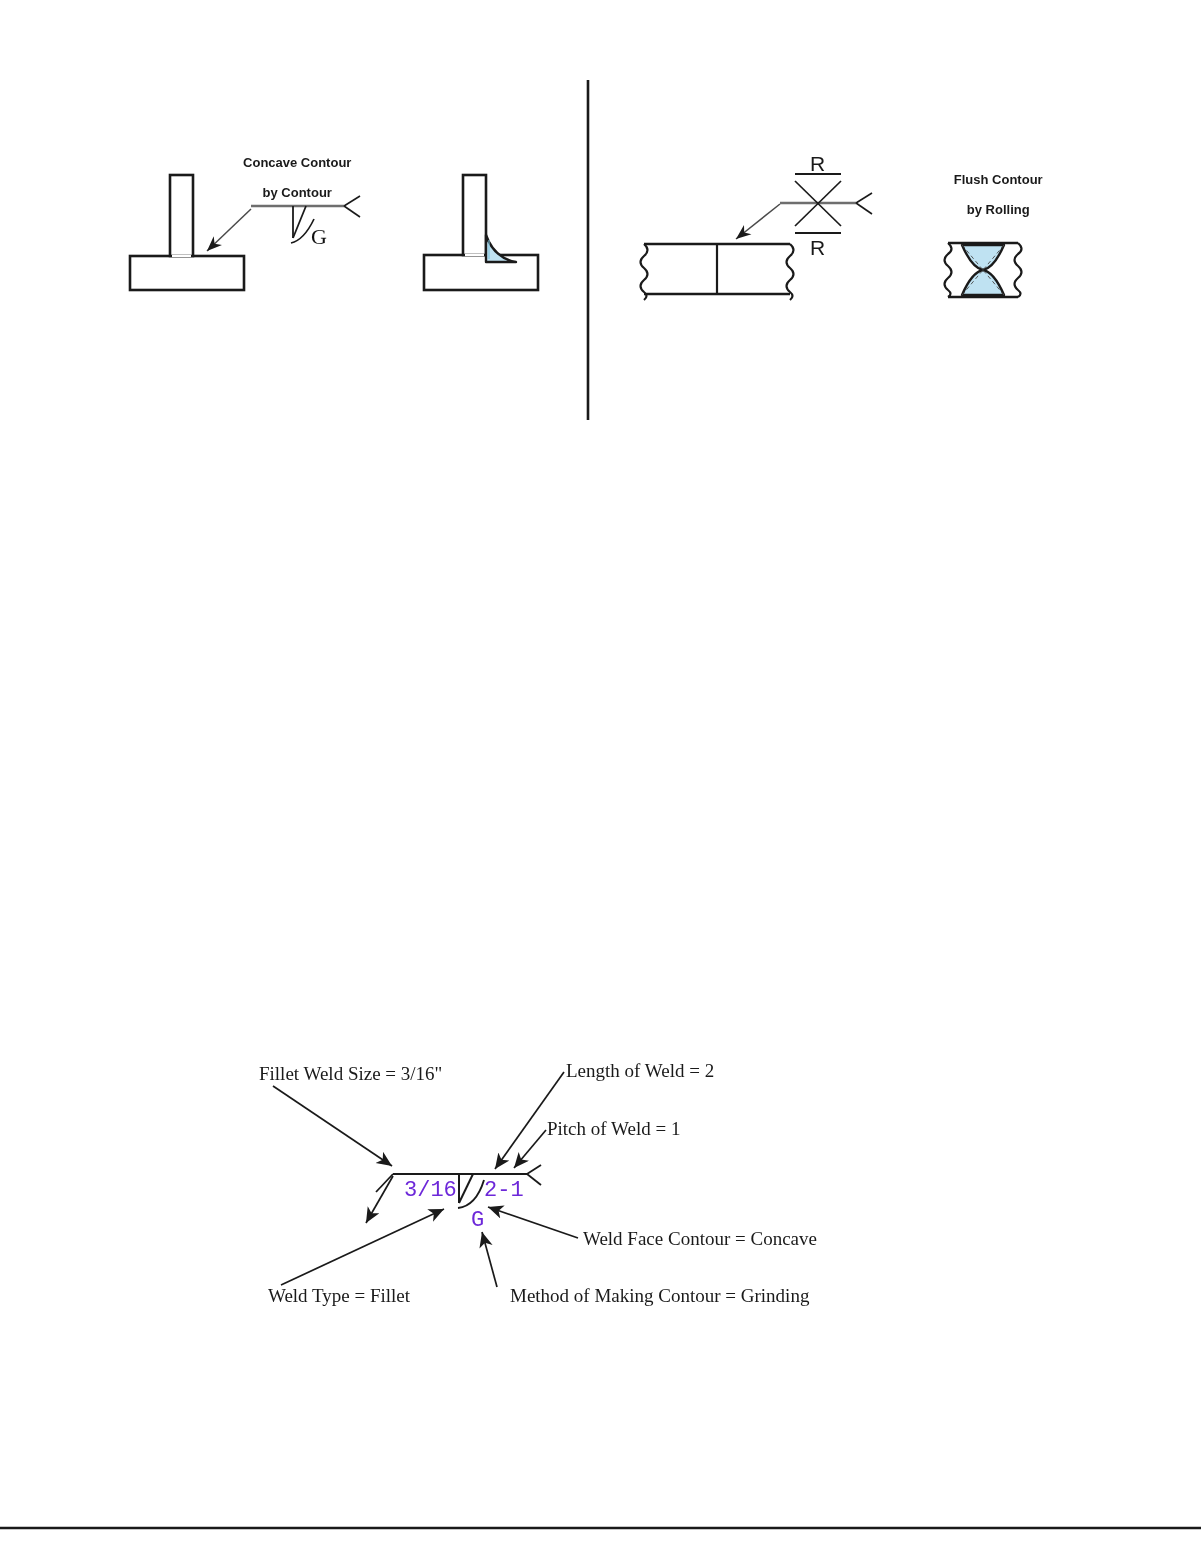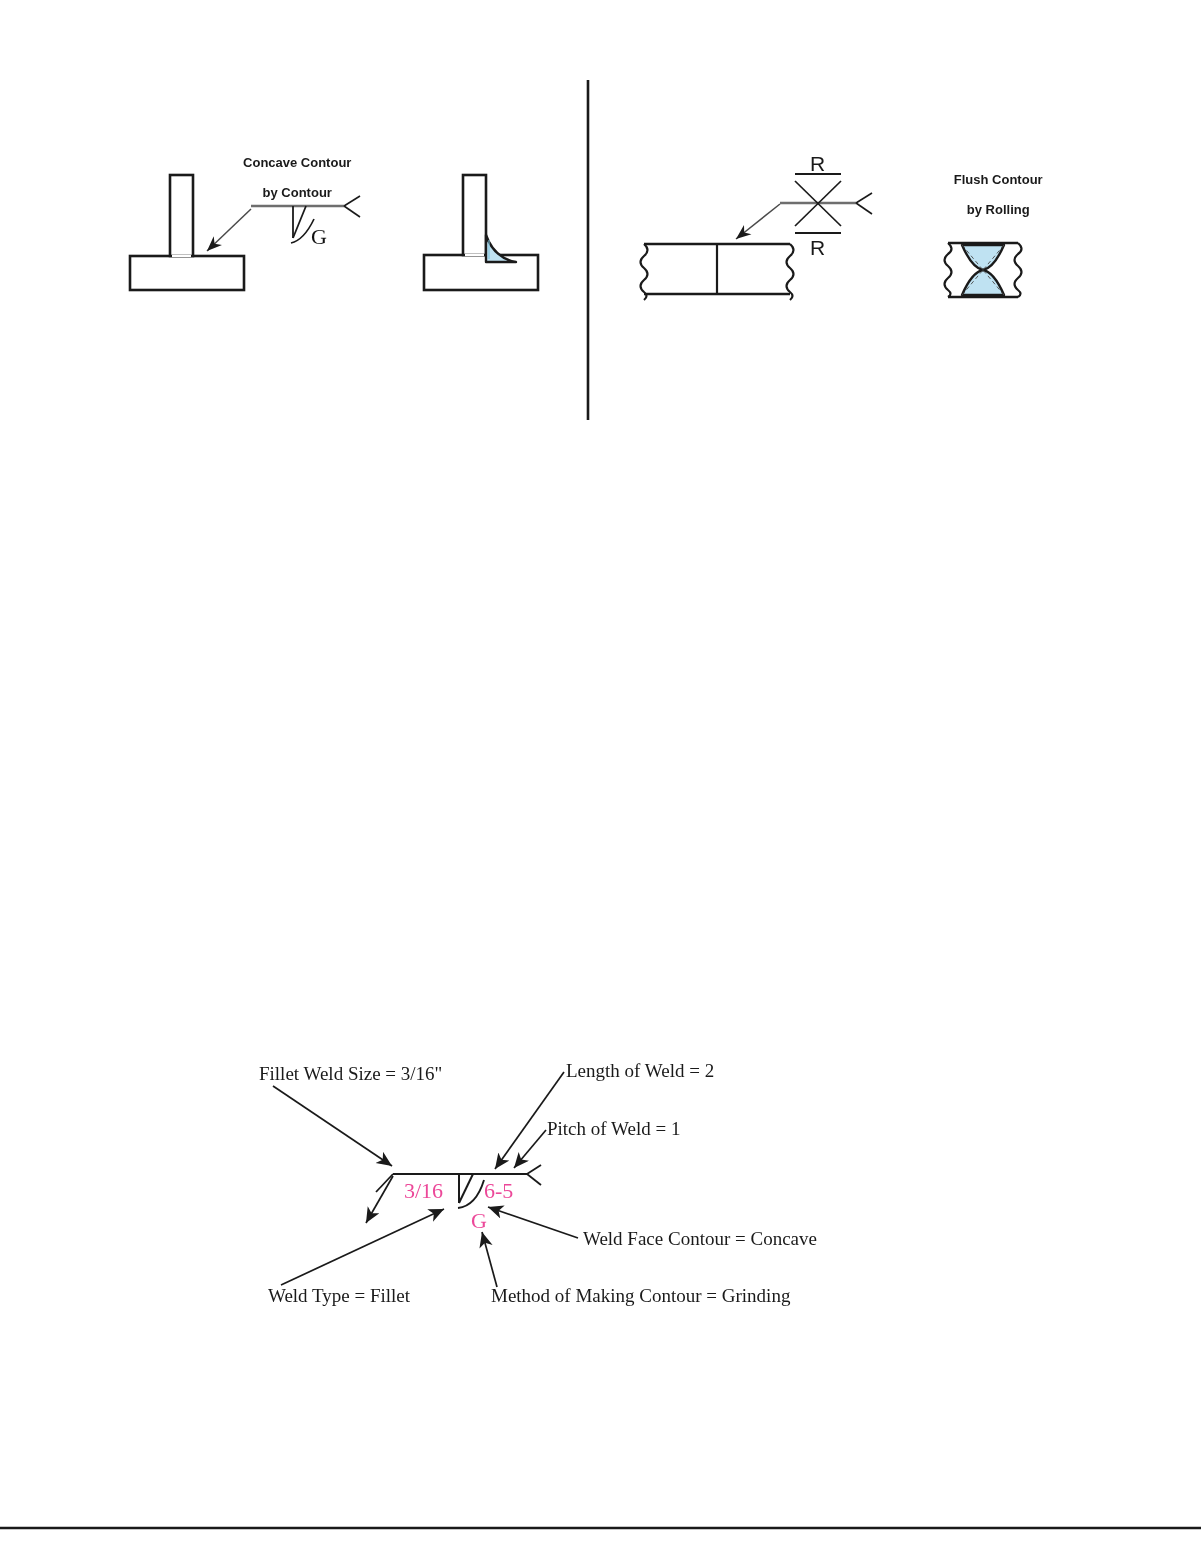--- a/index.html
+++ b/index.html
@@ -48,23 +48,23 @@
   }
   .sym-txt {
     position: absolute;
     font-family: "Liberation Serif", serif;
     font-size: 22px;
     color: #111111;
     white-space: nowrap;
   }
   .sym-txt-sans {
     position: absolute;
-    font-family: Liberation Serif, serif;
+    font-family: Liberation Mono, monospace;
     font-size: 22px;
-    color: #ec4899;
+    color: #6d28d9;
     white-space: nowrap;
   }
   .rtxt {
     position: absolute;
     font-family: "Liberation Sans", sans-serif;
     font-size: 21px;
     color: #1a1a1a;
     white-space: nowrap;
   }
 </style>
@@ -210,28 +210,28 @@
     <span>Flush Contour</span><br>
     <span>by Rolling</span>
   </div>
 
   <div class="sym-txt" style="left:311px; top:224px;">G</div>
 
   <div class="rtxt" style="left:810px; top:152px;">R</div>
   <div class="rtxt" style="left:810px; top:236px;">R</div>
 
   <div class="sym-txt-sans" style="left:404px; top:1178px;">3/16</div>
-  <div class="sym-txt-sans" style="left:484px; top:1178px;">6-5</div>
+  <div class="sym-txt-sans" style="left:484px; top:1178px;">2-1</div>
   <div class="sym-txt-sans" style="left:471px; top:1208px;">G</div>
 
   <div class="ann" style="left:259px; top:1063px;">Fillet Weld Size = 3/16"</div>
 
   <div class="ann" style="left:566px; top:1060px;">Length of Weld = 2</div>
 
   <div class="ann" style="left:547px; top:1118px;">Pitch of Weld = 1</div>
 
   <div class="ann" style="left:583px; top:1228px;">Weld Face Contour = Concave</div>
 
   <div class="ann" style="left:268px; top:1285px;">Weld Type = Fillet</div>
 
-  <div class="ann" style="left:491px; top:1285px;">Method of Making Contour = Grinding</div>
+  <div class="ann" style="left:510px; top:1285px;">Method of Making Contour = Grinding</div>
 
 </div>
 
 </body></html>

